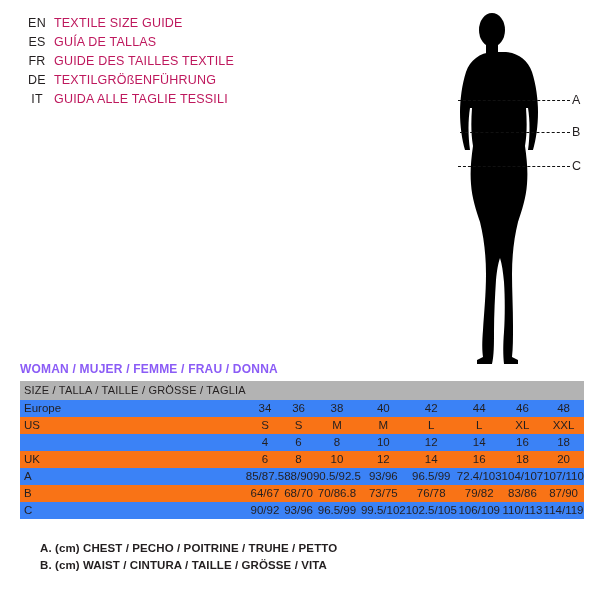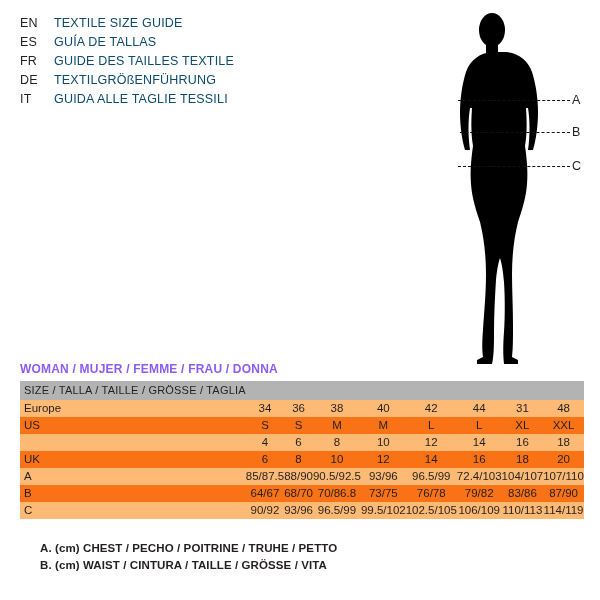--- a/index.html
+++ b/index.html
@@ -20,35 +20,36 @@
     height: 600px;
     box-sizing: border-box;
   }
 
   
   .lang-block {
     position: absolute;
     top: 16px;
     left: 20px;
     width: 290px;
+    text-align: center;
   }
   .lang-row {
     display: flex;
     align-items: baseline;
     height: 19px;
     font-size: 12.5px;
     letter-spacing: 0.2px;
   }
   .lang-code {
     width: 34px;
     flex: 0 0 34px;
     color: #231f20;
   }
   .lang-text {
-    color: #0c4a6e;
+    color: #be185d;
     white-space: nowrap;
   }
 
   
   .figure-wrap {
     position: absolute;
     top: 8px;
     left: 430px;
     width: 160px;
     height: 370px;
@@ -109,21 +110,21 @@
   tr.head-row {
     background: #b3b3b3;
   }
   tr.head-row td {
     font-size: 11px;
     letter-spacing: 0.2px;
     height: 19px;
     line-height: 19px;
   }
   tr.shaded td {
-    background: #fdba74;
+    background: #3b82f6;
   }
   tr.plain td {
     background: #f97316;
   }
 
   
   .notes {
     position: absolute;
     top: 540px;
     left: 20px;
@@ -239,21 +240,21 @@
         </tr>
 
         <tr class="shaded">
           <td class="label-cell">Europe</td>
           <td>34</td>
           <td>36</td>
           <td>38</td>
           <td>40</td>
           <td>42</td>
           <td>44</td>
-          <td>31</td>
+          <td>46</td>
           <td>48</td>
         </tr>
 
         <tr class="plain">
           <td class="label-cell">US</td>
           <td>S</td>
           <td>S</td>
           <td>M</td>
           <td>M</td>
           <td>L</td>

